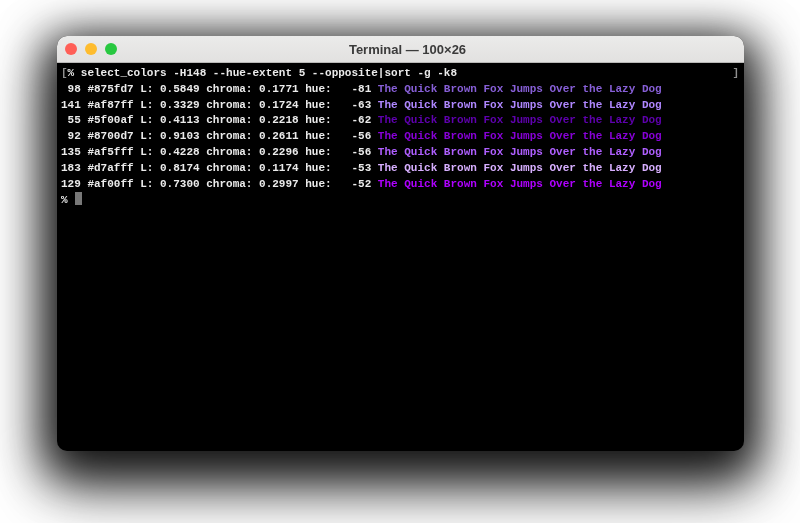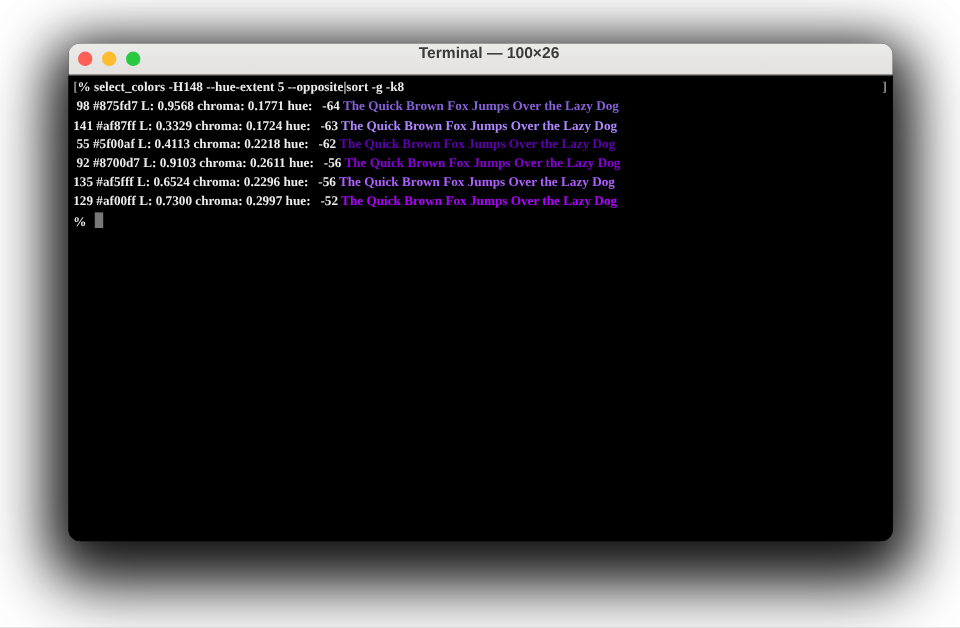--- a/index.html
+++ b/index.html
@@ -28,20 +28,21 @@
     box-shadow: 0 12px 45px 12px rgba(0,0,0,0.85),
                 0 30px 60px 8px rgba(0,0,0,0.55);
     background: #000000;
   }
   .titlebar {
     position: relative;
     height: 26px;
     background: linear-gradient(#ebebea, #e2e1e0);
     border-bottom: 1px solid #b9b8b7;
     display: flex;
+    align-items: center;
     padding-left: 14px;
   }
   .lights {
     position: absolute;
     left: 8px;
     top: 0;
     height: 100%;
     display: flex;
     align-items: center;
     gap: 8px;
@@ -62,25 +63,26 @@
     color: #3b3b3b;
     user-select: none;
   }
   .screen {
     position: relative;
     width: 100%;
     height: 388px;
     background: #000000;
     padding: 3px 4px;
     box-sizing: border-box;
-    font-family: Liberation Serif, serif;
+    font-family: Liberation Mono, monospace;
     font-size: 11px;
     font-weight: bold;
     line-height: 15.8px;
     color: #ebebeb;
+    border-radius: 25px;
   }
   .line {
     white-space: pre;
     position: relative;
   }
   .mark {
     color: #8f8f8f;
   }
   .mark-close {
     position: absolute;
@@ -107,25 +109,26 @@
         <button class="light" id="light-min" style="background: rgb(254, 188, 46);"></button>
         <button class="light" id="light-zoom" style="background: rgb(40, 200, 64);"></button>
       </div>
       <div class="title">Terminal — 100×26</div>
     </div>
 
     <div class="screen" style="background: rgb(0, 0, 0); color: rgb(235, 235, 235);">
       <div class="line"><span class="mark">[</span><span>% select_colors -H148 --hue-extent 5 --opposite|sort -g -k8</span><span class="mark mark-close">]</span></div>
 
       <div id="rows">
-          <div class="line"><span> 98 #875fd7 L: 0.9568 chroma: 0.1771 hue:   -64 </span><span style="color: rgb(135, 95, 215);">The Quick Brown Fox Jumps Over the Lazy Dog</span></div>
+          <div class="line"><span> 98 #875fd7 L: 0.5849 chroma: 0.1771 hue:   -81 </span><span style="color: rgb(135, 95, 215);">The Quick Brown Fox Jumps Over the Lazy Dog</span></div>
           <div class="line"><span>141 #af87ff L: 0.3329 chroma: 0.1724 hue:   -63 </span><span style="color: rgb(175, 135, 255);">The Quick Brown Fox Jumps Over the Lazy Dog</span></div>
           <div class="line"><span> 55 #5f00af L: 0.4113 chroma: 0.2218 hue:   -62 </span><span style="color: rgb(95, 0, 175);">The Quick Brown Fox Jumps Over the Lazy Dog</span></div>
           <div class="line"><span> 92 #8700d7 L: 0.9103 chroma: 0.2611 hue:   -56 </span><span style="color: rgb(135, 0, 215);">The Quick Brown Fox Jumps Over the Lazy Dog</span></div>
-          <div class="line"><span>135 #af5fff L: 0.6524 chroma: 0.2296 hue:   -56 </span><span style="color: rgb(175, 95, 255);">The Quick Brown Fox Jumps Over the Lazy Dog</span></div>
+          <div class="line"><span>135 #af5fff L: 0.4228 chroma: 0.2296 hue:   -56 </span><span style="color: rgb(175, 95, 255);">The Quick Brown Fox Jumps Over the Lazy Dog</span></div>
+          <div class="line"><span>183 #d7afff L: 0.8174 chroma: 0.1174 hue:   -53 </span><span style="color: rgb(215, 175, 255);">The Quick Brown Fox Jumps Over the Lazy Dog</span></div>
           <div class="line"><span>129 #af00ff L: 0.7300 chroma: 0.2997 hue:   -52 </span><span style="color: rgb(175, 0, 255);">The Quick Brown Fox Jumps Over the Lazy Dog</span></div>
         </div>
 
       <div class="line"><span>%</span><span class="cursor" id="cursor" style="background: rgb(120, 120, 120);"></span></div>
     </div>
 
   </div>
 </div>
 
 </body></html>

